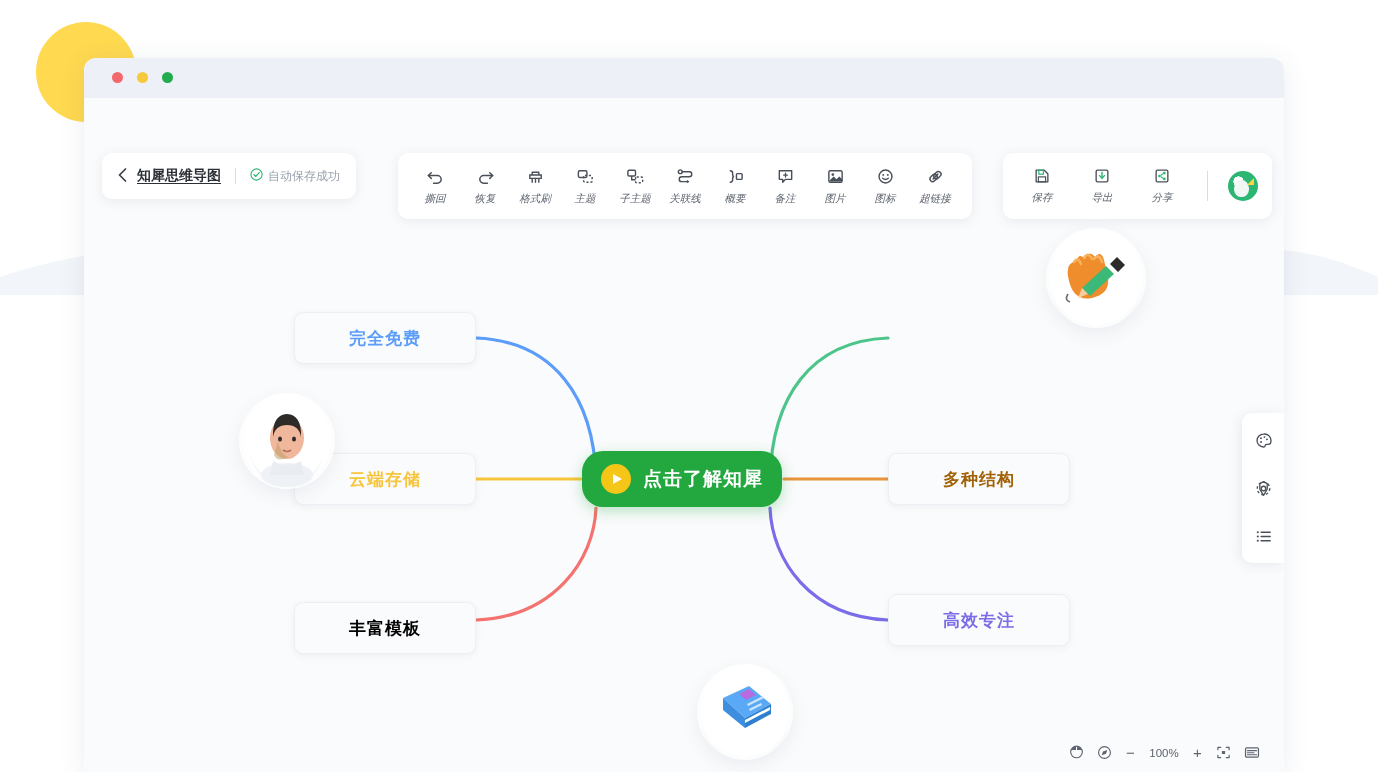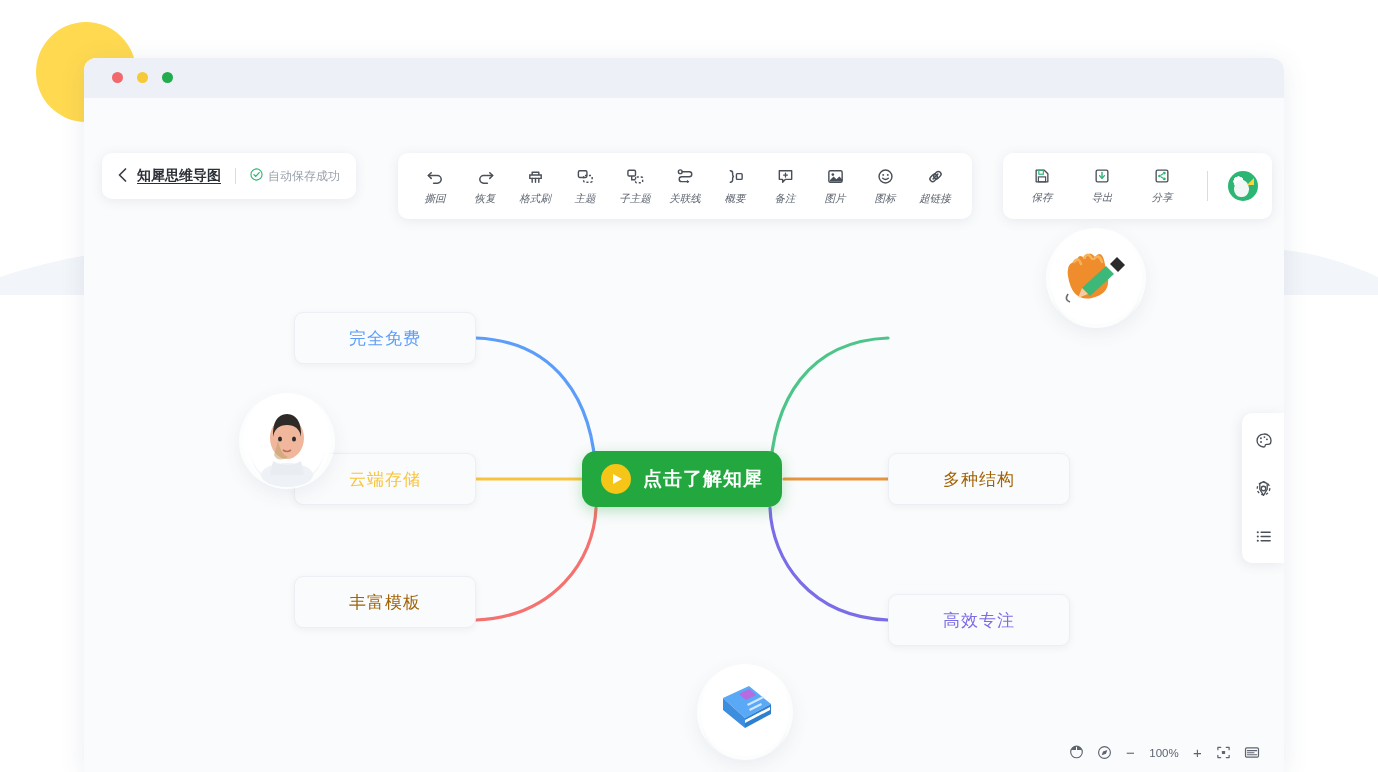--- a/index.html
+++ b/index.html
@@ -202,32 +202,32 @@
     position: absolute;
     z-index: 20;
     background: #fafbfc;
     border: 1px solid #eceff3;
     border-radius: 9px;
     box-shadow: 0 2px 7px rgba(60,80,120,0.07);
     display: flex;
     align-items: center;
     justify-content: center;
     font-size: 17px;
-    font-weight: normal;
+    font-weight: bold;
     letter-spacing: 1px;
     cursor: pointer;
     width: 182px;
     height: 52px;
   }
 
   .node-center {
     position: absolute;
     z-index: 25;
     background: #22a83f;
-    border-radius: 14px;
+    border-radius: 21px;
     box-shadow: 0 4px 14px rgba(34,168,63,0.30);
     display: flex;
     align-items: center;
     justify-content: center;
     gap: 12px;
     width: 200px;
     height: 56px;
     cursor: pointer;
   }
   .node-center-text {
@@ -350,21 +350,21 @@
           <span class="play-badge"></span>
           <span class="node-center-text">点击了解知犀</span>
         </div>
 
         <div class="node" style="left:210px; top:214px; color:#5b9df9;">
           <span>完全免费</span>
         </div>
         <div class="node" style="left:210px; top:355px; color:#f7c53c;">
           <span>云端存储</span>
         </div>
-        <div class="node" style="left:210px; top:478px; color:#a16207;">
+        <div class="node" style="left:210px; top:504px; color:#000000;">
           <span>丰富模板</span>
         </div>
 
         <div class="node" style="left:804px; top:355px; color:#a16207;">
           <span>多种结构</span>
         </div>
         <div class="node" style="left:804px; top:496px; color:#7b6ce8;">
           <span>高效专注</span>
         </div>
       </div>

